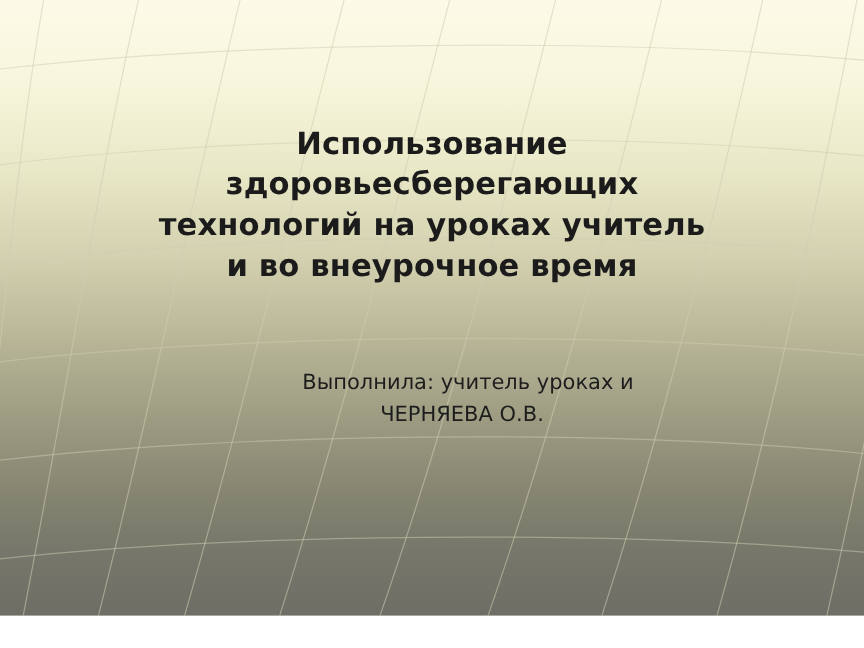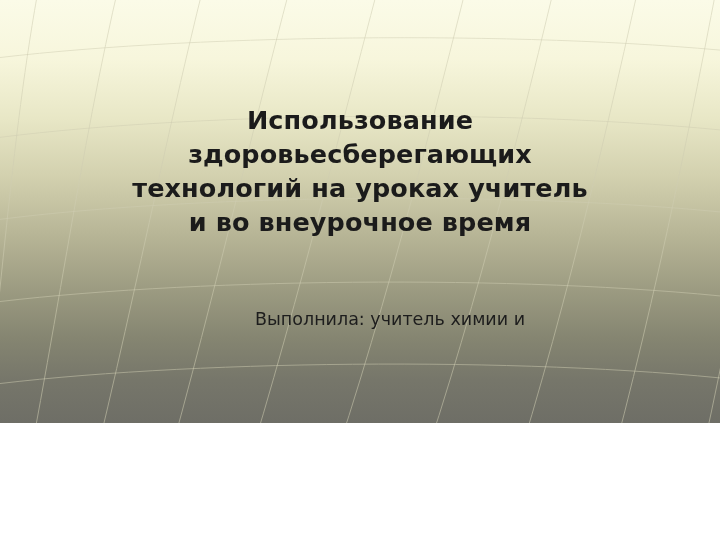--- a/index.html
+++ b/index.html
@@ -9,21 +9,21 @@
   body {
     width: 720px;
     height: 540px;
     overflow: hidden;
     font-family: "DejaVu Sans", sans-serif;
   }
 
   .slide {
     position: relative;
     width: 720px;
-    height: 423px;
+    height: 513px;
     box-sizing: border-box;
     overflow: hidden;
     background:
       linear-gradient(to bottom,
         #fbfbe8 0%,
         #f7f6dc 14%,
         #e8e7c6 28%,
         #d2d0ae 42%,
         #b8b697 55%,
         #9d9c82 68%,
@@ -118,17 +118,18 @@
   <div class="content">
 
     <div class="title-block">
       <div class="line">Использование</div>
       <div class="line">здоровьесберегающих</div>
       <div class="line">технологий на уроках учитель</div>
       <div class="line">и во внеурочное время</div>
     </div>
 
     <div class="subtitle-block">
-      <div class="sline first">Выполнила: учитель химии и</div>
+      <div class="sline first">Выполнила: учитель уроках и</div>
+      <div class="sline third">ЧЕРНЯЕВА О.В.</div>
     </div>
 
   </div>
 </div>
 
 </body></html>

